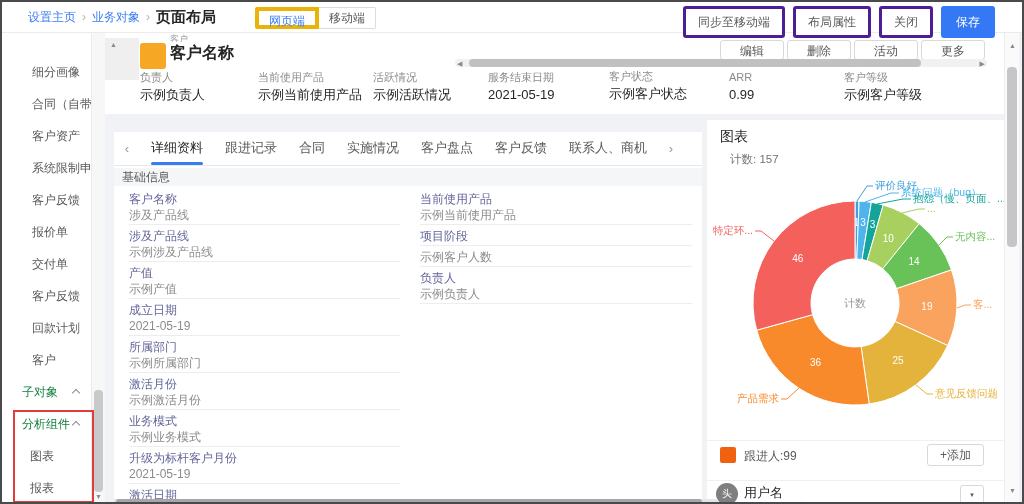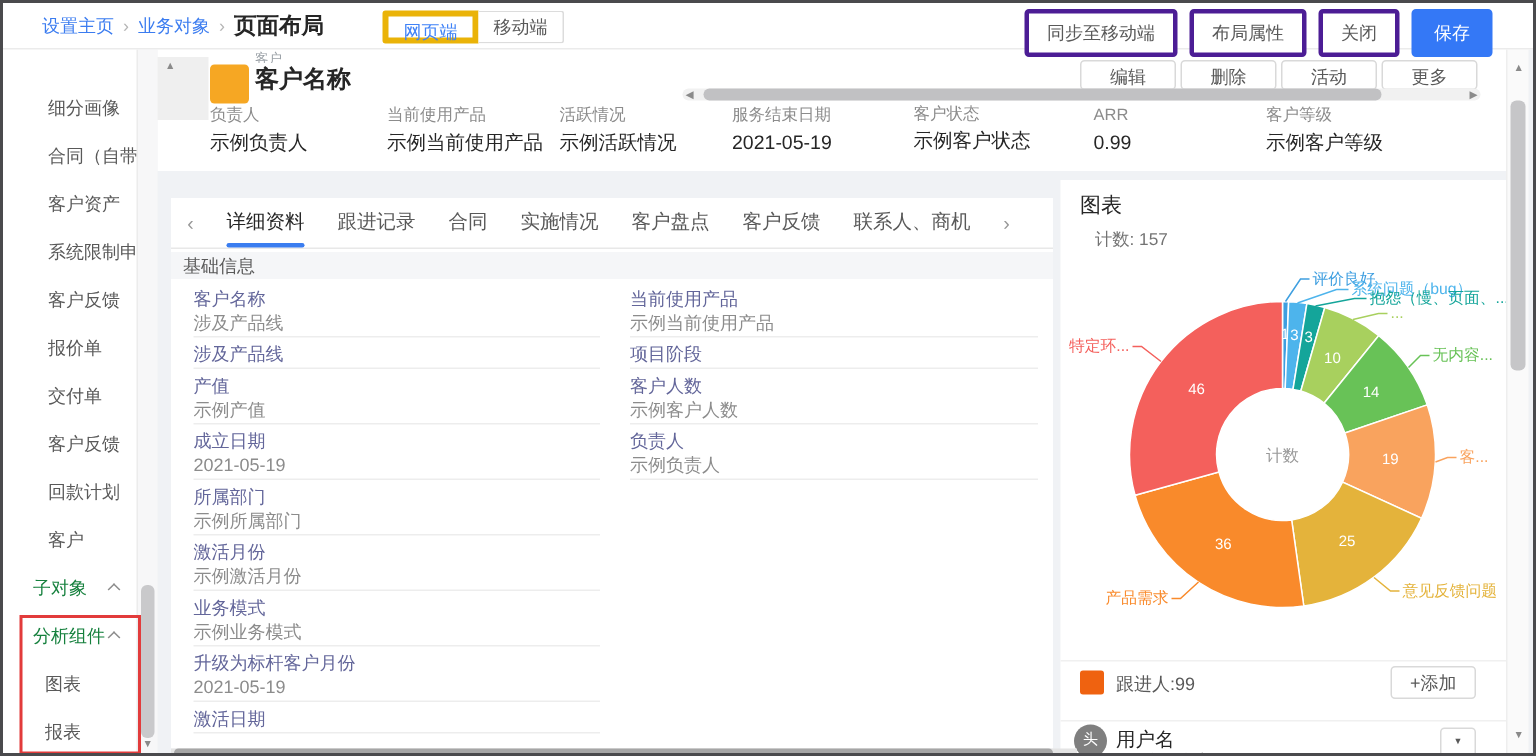--- a/index.html
+++ b/index.html
@@ -191,20 +191,21 @@
       <span class="tab-arrow">›</span>
     </div>
     <div class="section-bar">基础信息</div>
     <div class="fcol" id="fcol-left">
         <div class="fblock">
           <div class="flabel">客户名称</div>
           <div class="fvalue">涉及产品线</div>
         </div>
         <div class="fblock">
           <div class="flabel">涉及产品线</div>
+          <div class="fvalue">示例涉及产品线</div>
         </div>
         <div class="fblock">
           <div class="flabel">产值</div>
           <div class="fvalue">示例产值</div>
         </div>
         <div class="fblock">
           <div class="flabel">成立日期</div>
           <div class="fvalue">2021-05-19</div>
         </div>
         <div class="fblock">
@@ -229,21 +230,20 @@
       </div>
     <div class="fcol" id="fcol-right">
         <div class="fblock">
           <div class="flabel">当前使用产品</div>
           <div class="fvalue">示例当前使用产品</div>
         </div>
         <div class="fblock">
           <div class="flabel">项目阶段</div>
         </div>
         <div class="fblock">
-          <div class="flabel">客户人数</div>
           <div class="fvalue">示例客户人数</div>
         </div>
         <div class="fblock">
           <div class="flabel">负责人</div>
           <div class="fvalue">示例负责人</div>
         </div>
       </div>
   </div>
   <div class="bottom-scroll">
     <div class="thumb"></div>

